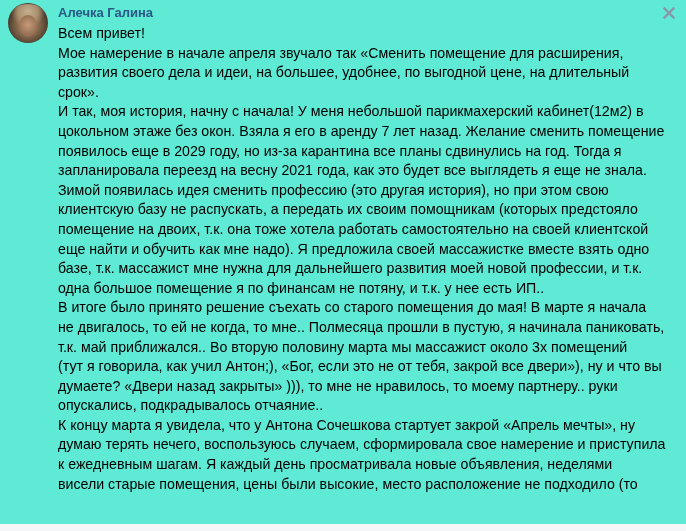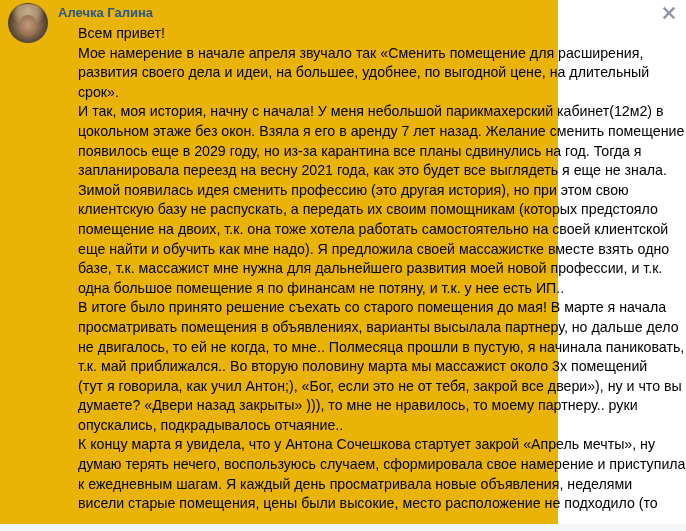--- a/index.html
+++ b/index.html
@@ -11,23 +11,23 @@
       width: 686px;
       height: 531px;
       overflow: hidden;
       position: relative;
       font-family: "Liberation Sans", "DejaVu Sans", sans-serif;
     }
     .post {
       position: absolute;
       left: 0;
       top: 0;
-      width: 558px;
+      width: 686px;
       height: 531px;
-      background: #eab308;
+      background: #5eead4;
     }
     .avatar {
       position: absolute;
       left: 8px;
       top: 3px;
       width: 40px;
       height: 40px;
       border-radius: 50%;
       background: radial-gradient(circle at 50% 55%, #b08f6e 0%, #8a6c4f 35%, #4f3f30 65%, #2d241d 100%);
       overflow: hidden;
@@ -74,21 +74,20 @@
       left: 58px;
       top: 24px;
       width: 624px;
       font-size: 14.2px;
       line-height: 19.6px;
       color: #000000;
     }
     .text .line {
       display: block;
       white-space: nowrap;
-      margin-left: 20px;
     }
     .fade {
       position: absolute;
       left: 0;
       top: 524px;
       width: 686px;
       height: 7px;
       background: #f5f6f8;
     }
   </style>
@@ -118,21 +117,20 @@
     <span class="line">цокольном этаже без окон. Взяла я его в аренду 7 лет назад. Желание сменить помещение</span>
     <span class="line">появилось еще в 2029 году, но из-за карантина все планы сдвинулись на год. Тогда я</span>
     <span class="line">запланировала переезд на весну 2021 года, как это будет все выглядеть я еще не знала.</span>
     <span class="line">Зимой появилась идея сменить профессию (это другая история), но при этом свою</span>
     <span class="line">клиентскую базу не распускать, а передать их своим помощникам (которых предстояло</span>
     <span class="line">помещение на двоих, т.к. она тоже хотела работать самостоятельно на своей клиентской</span>
     <span class="line">еще найти и обучить как мне надо). Я предложила своей массажистке вместе взять одно</span>
     <span class="line">базе, т.к. массажист мне нужна для дальнейшего развития моей новой профессии, и т.к.</span>
     <span class="line">одна большое помещение я по финансам не потяну, и т.к. у нее есть ИП..</span>
     <span class="line">В итоге было принято решение съехать со старого помещения до мая! В марте я начала</span>
-    <span class="line">просматривать помещения в объявлениях, варианты высылала партнеру, но дальше дело</span>
     <span class="line">не двигалось, то ей не когда, то мне.. Полмесяца прошли в пустую, я начинала паниковать,</span>
     <span class="line">т.к. май приближался.. Во вторую половину марта мы массажист около 3х помещений</span>
     <span class="line">(тут я говорила, как учил Антон;), «Бог, если это не от тебя, закрой все двери»), ну и что вы</span>
     <span class="line">думаете? «Двери назад закрыты» ))), то мне не нравилось, то моему партнеру.. руки</span>
     <span class="line">опускались, подкрадывалось отчаяние..</span>
     <span class="line">К концу марта я увидела, что у Антона Сочешкова стартует закрой «Апрель мечты», ну</span>
     <span class="line">думаю терять нечего, воспользуюсь случаем, сформировала свое намерение и приступила</span>
     <span class="line">к ежедневным шагам. Я каждый день просматривала новые объявления, неделями</span>
     <span class="line">висели старые помещения, цены были высокие, место расположение не подходило (то</span>
 

